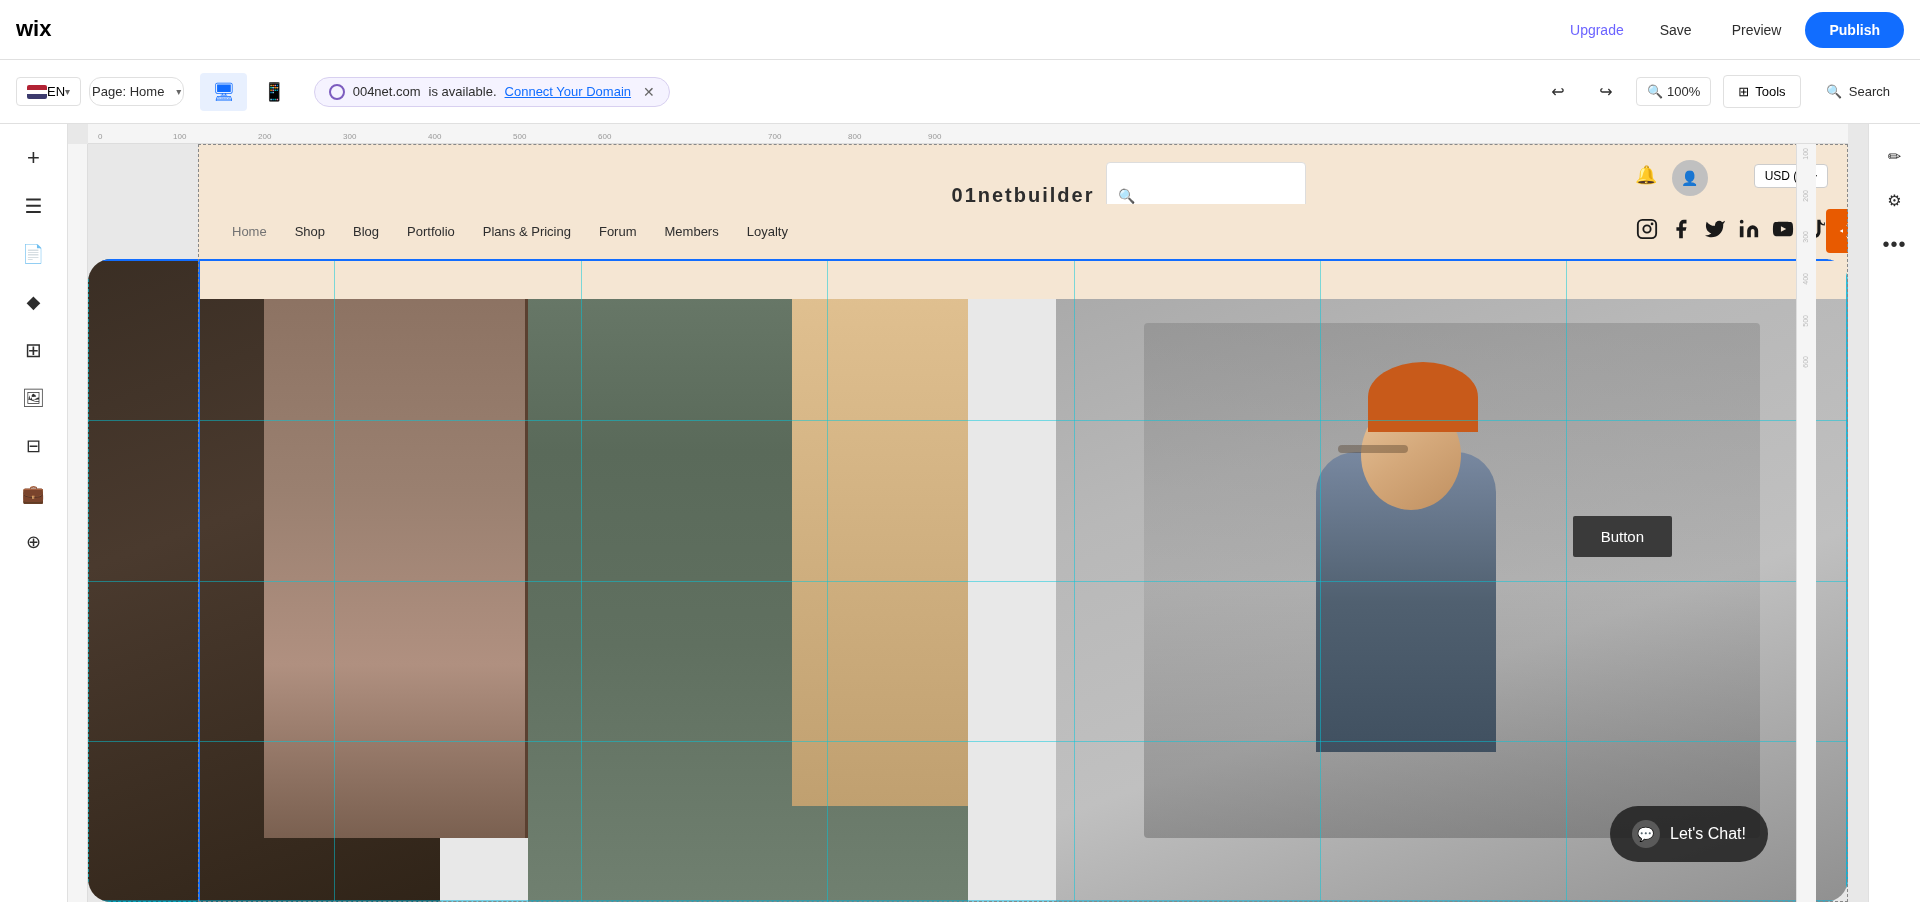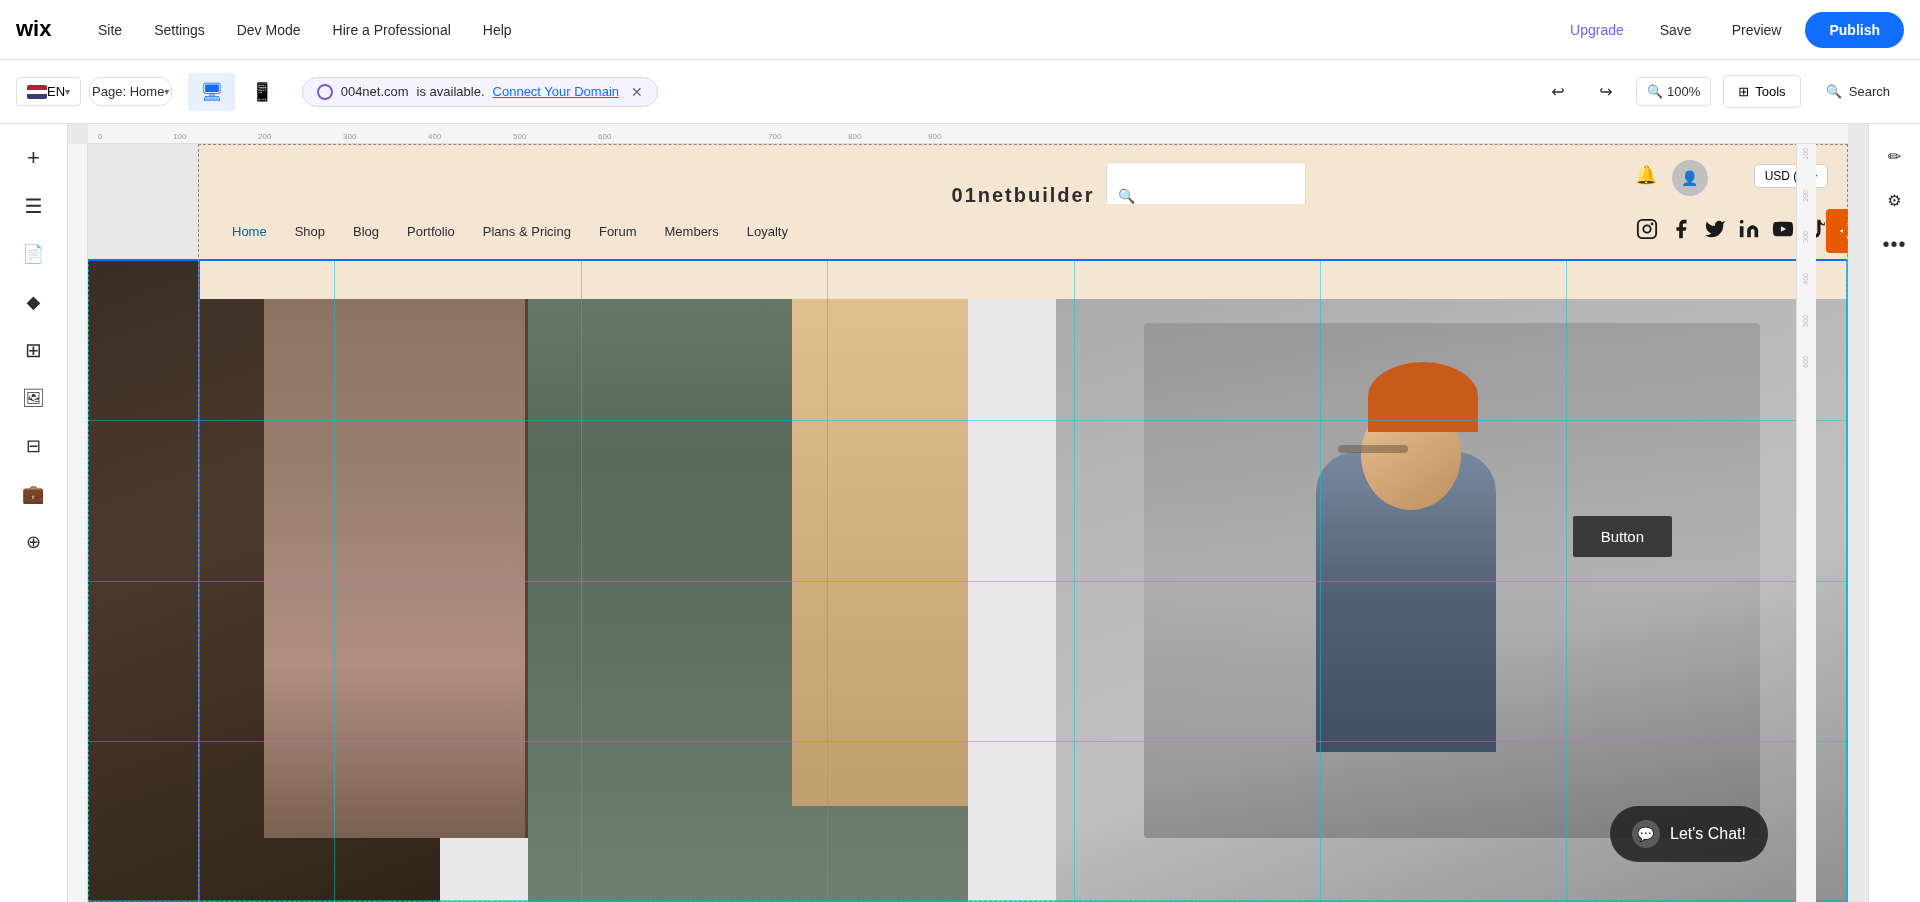--- a/index.html
+++ b/index.html
@@ -97,21 +97,21 @@
       width: 20px;
       height: 14px;
       background: linear-gradient(to bottom, #b22234 33%, #fff 33%, #fff 67%, #3c3b6e 67%);
       border-radius: 2px;
       flex-shrink: 0;
     }
     .chevron-down { font-size: 10px; color: #666; }
     .page-selector {
       display: flex;
       align-items: center;
-      gap: 0;
+      gap: 12px;
       padding: 6px 2px;
       border: 1px solid #e0e0e0;
       border-radius: 12px;
       cursor: pointer;
       font-size: 13px;
       color: #2d2d2d;
     }
     .device-icons {
       display: flex;
       align-items: center;
@@ -343,27 +343,20 @@
 <body>
 
 <nav class="top-nav">
 
   <div style="margin-right:20px; cursor:pointer;">
     <svg width="48" height="32" viewBox="0 0 48 24" fill="none">
       <text x="0" y="20" font-size="22" font-weight="900" fill="#000" font-family="Arial">wix</text>
     </svg>
   </div>
 
-  <div class="nav-items">
-    <span class="nav-item">Site</span>
-    <span class="nav-item">Settings</span>
-    <span class="nav-item">Dev Mode</span>
-    <span class="nav-item">Hire a Professional</span>
-    <span class="nav-item">Help</span>
-  </div>
 
   <div class="nav-spacer"></div>
 
   <div class="nav-right">
     <span class="nav-upgrade">Upgrade</span>
     <button class="nav-save">Save</button>
     <button class="nav-preview">Preview</button>
     <button class="nav-publish">Publish</button>
   </div>
 </nav>
@@ -472,21 +465,21 @@
         </div>
 
         <div style="position:absolute; top:20px; right:20px; display:flex; align-items:center; gap:4px; padding:4px 10px; border:1px solid #ccc; border-radius:4px; font-size:12px; background:#fff; cursor:pointer;">
           <span>USD ($)</span>
           <span style="font-size:10px;">▾</span>
         </div>
       </div>
 
       <div style="position:absolute; top:60px; left:110px; right:0; height:55px; background:#f5e6d3; display:flex; align-items:center; padding:0 20px; z-index:2;">
         <div style="display:flex; align-items:center; gap:0; flex:1;">
-          <span style="padding:8px 14px; font-size:13px; color:#0369a1; cursor:pointer;">Home</span>
+          <span style="padding:8px 14px; font-size:13px; color:#737373; cursor:pointer;">Home</span>
           <span style="padding:8px 14px; font-size:13px; color:#2d2d2d; cursor:pointer;">Shop</span>
           <span style="padding:8px 14px; font-size:13px; color:#2d2d2d; cursor:pointer;">Blog</span>
           <span style="padding:8px 14px; font-size:13px; color:#2d2d2d; cursor:pointer;">Portfolio</span>
           <span style="padding:8px 14px; font-size:13px; color:#2d2d2d; cursor:pointer;">Plans &amp; Pricing</span>
           <span style="padding:8px 14px; font-size:13px; color:#2d2d2d; cursor:pointer;">Forum</span>
           <span style="padding:8px 14px; font-size:13px; color:#2d2d2d; cursor:pointer;">Members</span>
           <span style="padding:8px 14px; font-size:13px; color:#2d2d2d; cursor:pointer;">Loyalty</span>
         </div>
 
         <div style="display:flex; align-items:center; gap:12px;">
@@ -532,21 +525,21 @@
           </span>
         </div>
 
         <div class="drag-handle" style="position:absolute; right:-22px; top:5px;">
           <svg width="20" height="20" viewBox="0 0 24 24" fill="white">
               <path d="M12 2l-2 4h4l-2-4zM12 22l2-4H10l2 4zM2 12l4 2v-4l-4 2zM22 12l-4-2v4l4-2z"></path>
             </svg>
         </div>
       </div>
 
-      <div style="position:absolute; top:115px; left:0; right:0; bottom:0; overflow:hidden;">
+      <div style="position:absolute; top:115px; left:0; right:0; bottom:0; overflow:hidden;border-radius:23px;">
 
         <div style="position:absolute; top:0; left:0; width:20%; height:100%; background:linear-gradient(160deg, #3a2e24 0%, #4a3a2e 40%, #302418 100%);"></div>
 
         <div style="position:absolute; top:0; left:10%; width:15%; height:90%; background:linear-gradient(180deg, #8a7060 0%, #9a8070 40%, #b09080 70%, #7a6050 100%); border-right:3px solid #5a4030;"></div>
 
         <div style="position:absolute; top:0; left:25%; width:25%; height:100%; background:linear-gradient(180deg, #6a7a6a 0%, #5a6a5a 30%, #607060 60%, #708070 100%);"></div>
 
         <div style="position:absolute; top:5%; left:40%; width:10%; height:80%; background:linear-gradient(180deg, #e0c090 0%, #d0b080 50%, #c0a070 100%);"></div>
 
         <div style="position:absolute; top:0; right:0; width:45%; height:100%; background:linear-gradient(160deg, #a8a8a8 0%, #b8b8b8 30%, #c0c0c0 60%, #909090 100%);"></div>

